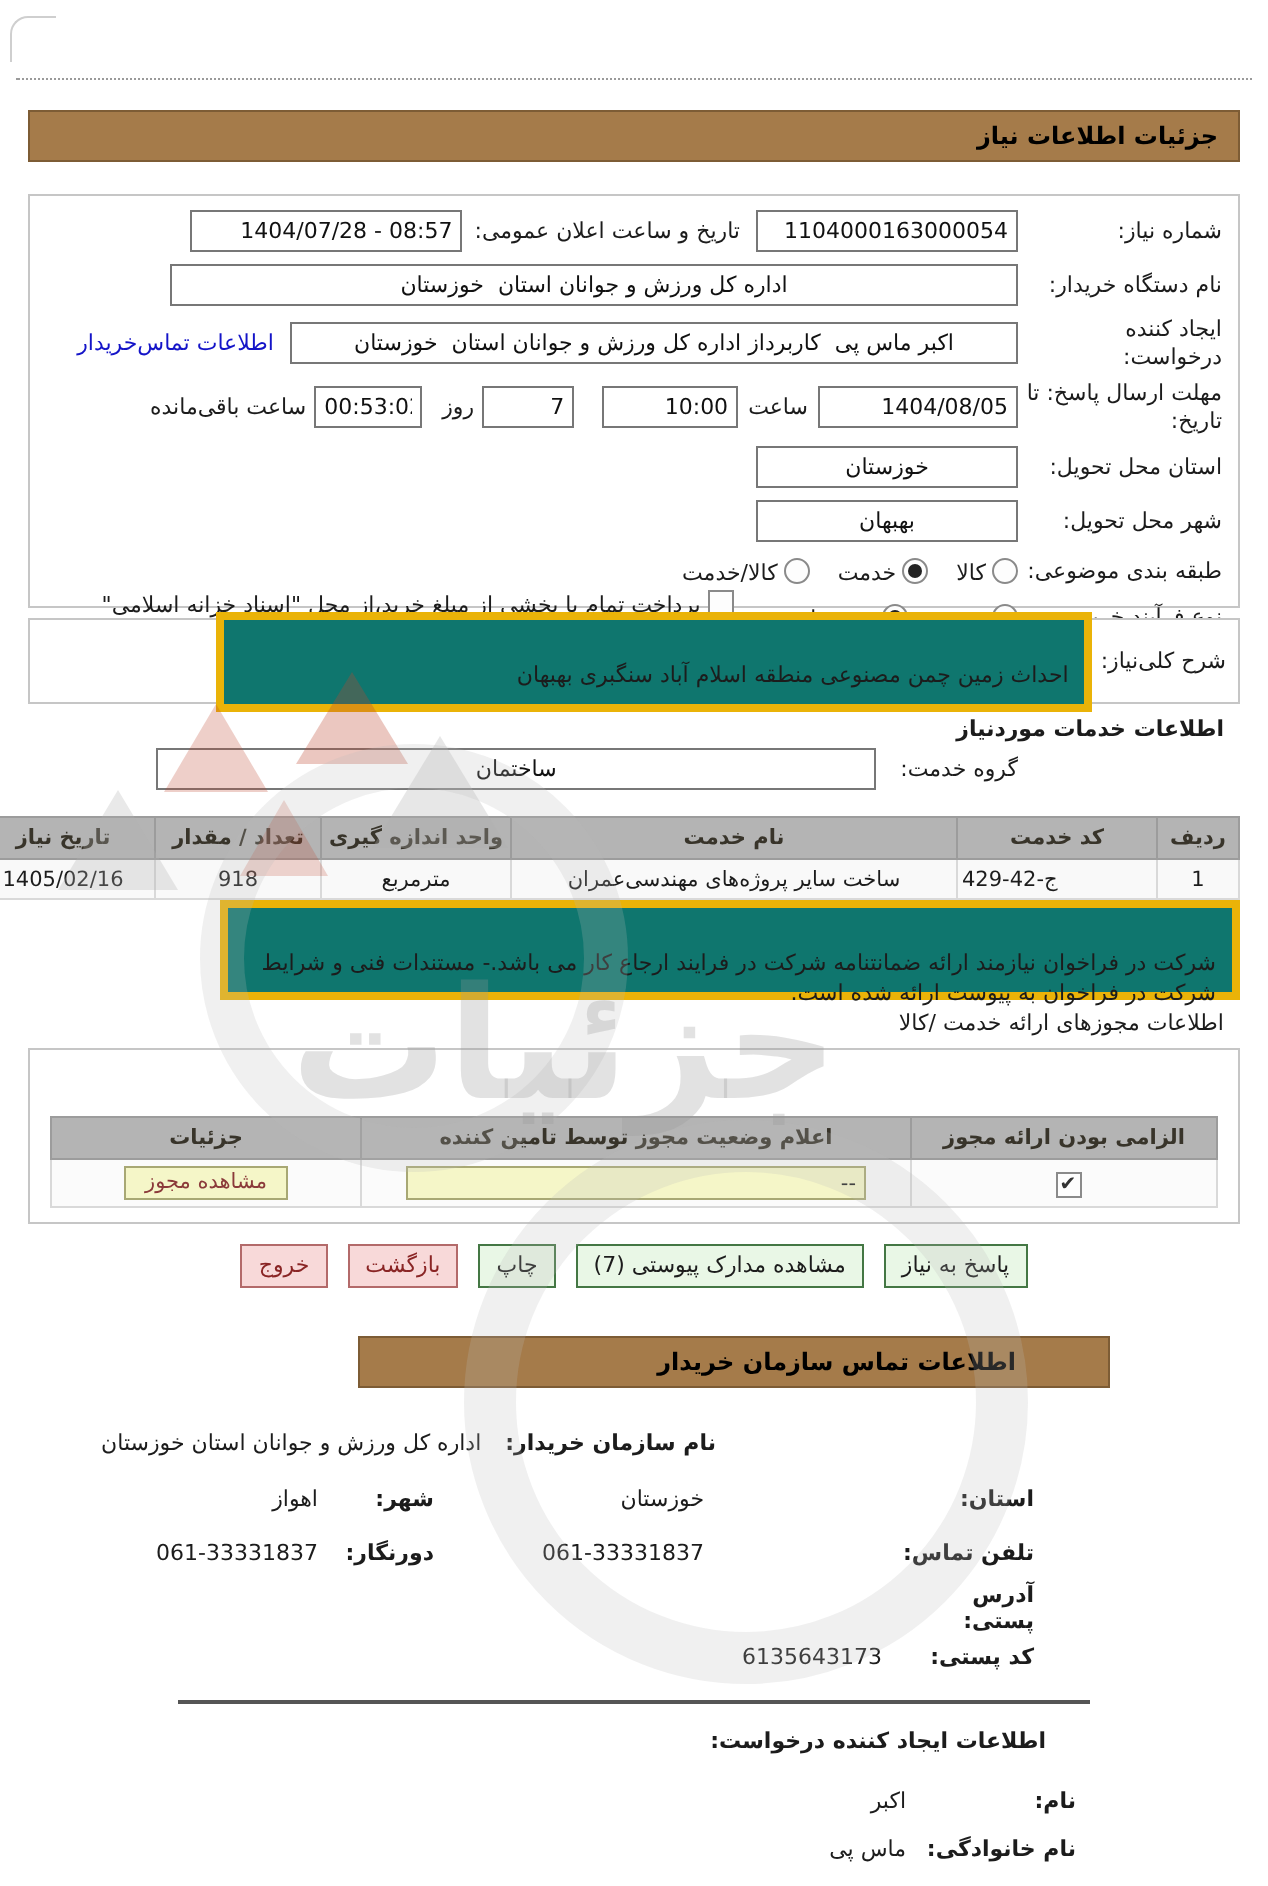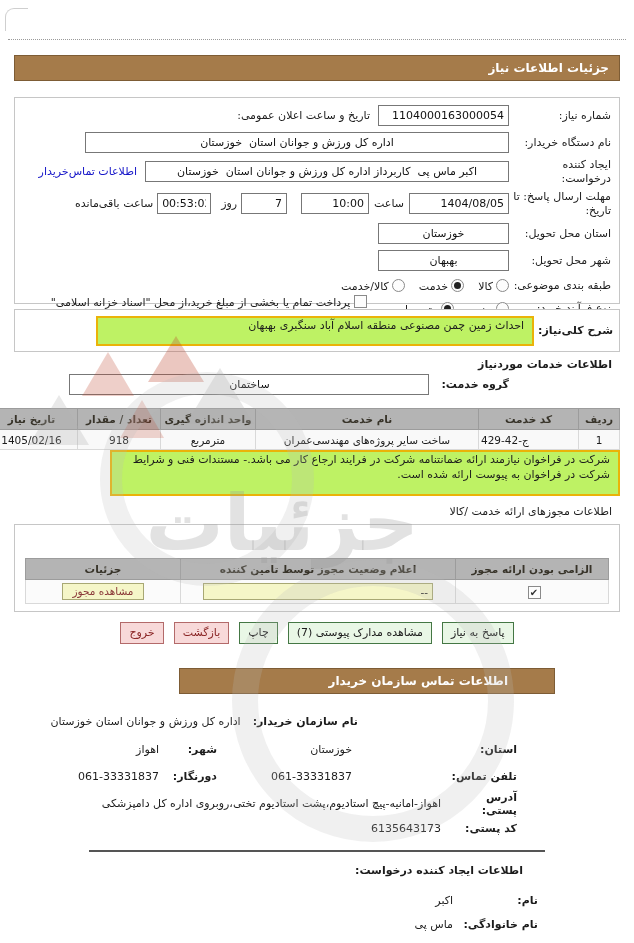--- a/index.html
+++ b/index.html
@@ -4,43 +4,43 @@
 <style>
   html,body{margin:0;padding:0;background:#fff;}
   .page{position:relative;width:634px;height:943px;background:#fff;overflow:hidden;
         direction:rtl;font-family:"DejaVu Sans",sans-serif;font-size:11px;color:#1c1c1c;}
   
   .corner{position:absolute;left:5px;top:8px;width:22px;height:22px;
           border-left:1px solid #cfcfcf;border-top:1px solid #cfcfcf;border-top-left-radius:9px;}
   .vline{position:absolute;left:5px;top:28px;bottom:0;width:0;border-left:1px solid #d6d6d6;}
   .dotted{position:absolute;left:8px;right:8px;top:39px;border-top:1px dotted #9a9a9a;}
   
-  .bar{position:absolute;background:#A57B4A;border:1px solid #7d5c35;color:#ffffff;
+  .bar{position:absolute;background:#A57B4A;border:1px solid #7d5c35;color:#000000;
        font-weight:bold;font-size:12px;box-sizing:border-box;display:flex;align-items:center;}
   #bar1{top:55px;left:14px;right:14px;height:26px;padding:0 10px;}
   #bar2{top:668px;right:79px;width:376px;height:26px;padding:0 46px 0 10px;}
   
   .box{position:absolute;border:1px solid #c6c6c6;box-sizing:border-box;background:#fff;}
   #mainbox{top:97px;left:14px;right:14px;height:207px;padding:4px 8px;}
   .row{display:flex;align-items:center;}
   .lbl{flex:0 0 98px;padding-left:4px;line-height:1.25;}
   .ibox{box-sizing:border-box;border:1px solid #777;background:#fff;height:21px;
         font-family:"DejaVu Sans",sans-serif;font-size:11px;padding:1px 4px;color:#111;}
   .ltr{direction:ltr;text-align:right;}
   .link{color:#1414C8;cursor:pointer;margin-right:8px;white-space:nowrap;}
   .radio{display:inline-block;width:11px;height:11px;border:1px solid #8a8a8a;border-radius:50%;
          background:#fdfdfd;margin-left:3px;vertical-align:-2px;position:relative;}
   .radio.sel::after{content:"";position:absolute;inset:2px;border-radius:50%;background:#222;}
   .cb{display:inline-block;width:11px;height:11px;border:1px solid #8a8a8a;background:#fdfdfd;
       margin-left:4px;vertical-align:-2px;font-size:10px;line-height:11px;text-align:center;color:#333;}
   .opt{margin-left:14px;white-space:nowrap;}
   
   #descbox{top:309px;left:14px;right:14px;height:43px;padding:4px 6px;display:flex;align-items:center;}
-  .blbl{font-weight:bold;white-space:nowrap;padding-left:4px;}
-  .tarea{box-sizing:border-box;border:2px solid #eab308;background:#bef264;padding:1px 8px;line-height:1.35;}
+  .blbl{font-weight:normal;white-space:nowrap;padding-left:4px;}
+  .tarea{box-sizing:border-box;border:4px solid #eab308;background:#0f766e;padding:21px 8px;line-height:1.35;}
   #desc-text{width:438px;height:30px;}
   #svc-title{position:absolute;top:358px;right:22px;font-weight:bold;}
   #group-row{position:absolute;top:374px;left:0;right:125px;display:flex;align-items:center;}
   #group-box{width:360px;margin-right:8px;}
   
   table{border-collapse:collapse;table-layout:fixed;}
   #svc-table{position:absolute;top:408px;left:14px;right:14px;}
   #svc-table table{width:100%;}
   th{background:#b4b4b4;color:#38342a;font-weight:bold;font-size:10.5px;height:20px;
      border:1px solid #9c9c9c;padding:0 2px;}
@@ -118,20 +118,21 @@
 
     <div class="bar" id="bar1">
       <span>جزئیات اطلاعات نیاز</span>
     </div>
 
     <div class="box" id="mainbox">
       <div class="row" style="height:27px;">
         <span class="lbl">شماره نیاز:</span>
         <input class="ibox ltr" style="width: 131px;" readonly="" value="1104000163000054">
         <span style="margin-right:8px;white-space:nowrap;">تاریخ و ساعت اعلان عمومی:</span>
+        <input class="ibox ltr" style="width: 136px; margin-right: 6px;" readonly="" value="1404/07/28 - 08:57">
       </div>
       <div class="row" style="height:27px;">
         <span class="lbl">نام دستگاه خریدار:</span>
         <input class="ibox" style="width: 424px; text-align: center;" readonly="" value="اداره کل ورزش و جوانان استان  خوزستان">
       </div>
       <div class="row" style="height:31px;">
         <span class="lbl">ایجاد کننده درخواست:</span>
         <input class="ibox" style="width: 364px; text-align: center;" readonly="" value="اکبر ماس پی  کاربرداز اداره کل ورزش و جوانان استان  خوزستان">
         <a class="link">اطلاعات تماس‌خریدار</a>
       </div>
@@ -251,21 +252,20 @@
         <span class="cv2">اهواز</span>
       </div>
       <div class="crow">
         <span class="cl b">تلفن تماس:</span>
         <span class="cv ltr">061-33331837</span>
         <span class="cl2 b">دورنگار:</span>
         <span class="cv2 ltr">061-33331837</span>
       </div>
       <div class="crow">
         <span class="cl-narrow b">آدرس پستی:</span>
-        <span style="margin-right:6px;">اهواز-امانیه-پیچ استادیوم،پشت استادیوم تختی،روبروی اداره کل دامپزشکی</span>
       </div>
       <div class="crow" style="height:22px;">
         <span class="cl-narrow b">کد پستی:</span>
         <span class="ltr" style="margin-right:6px;">6135643173</span>
       </div>
       <div class="hr"></div>
       <div id="creator-title">اطلاعات ایجاد کننده درخواست:</div>
       <div class="brow">
         <span class="bl">نام:</span>
         <span class="bv">اکبر</span>

